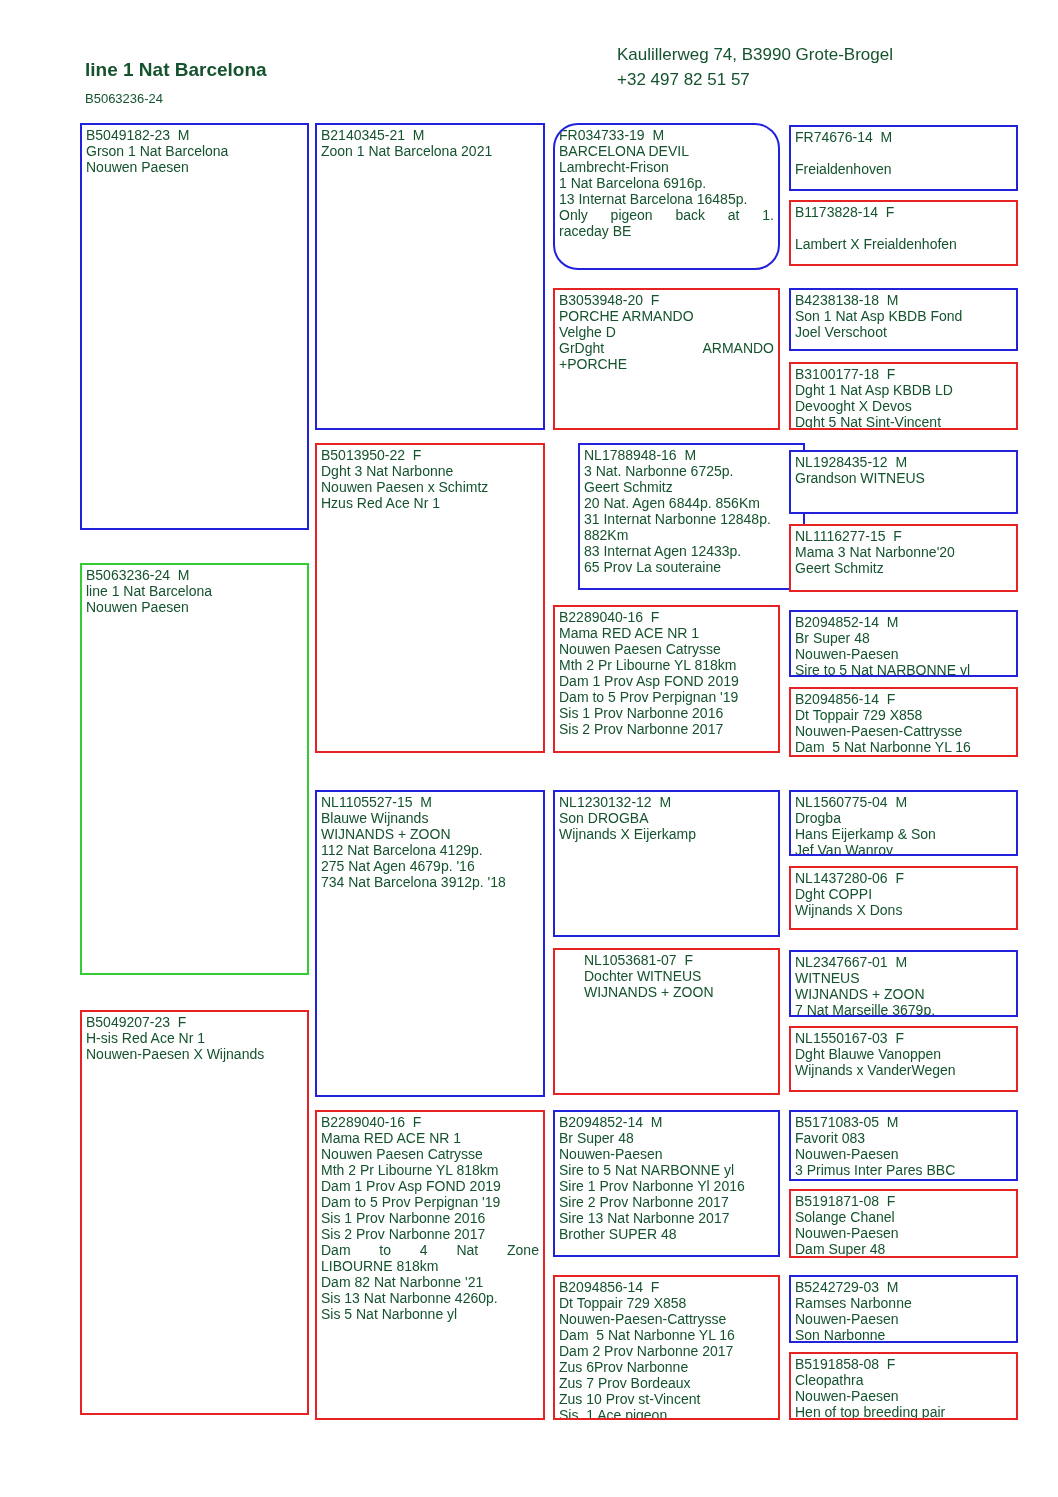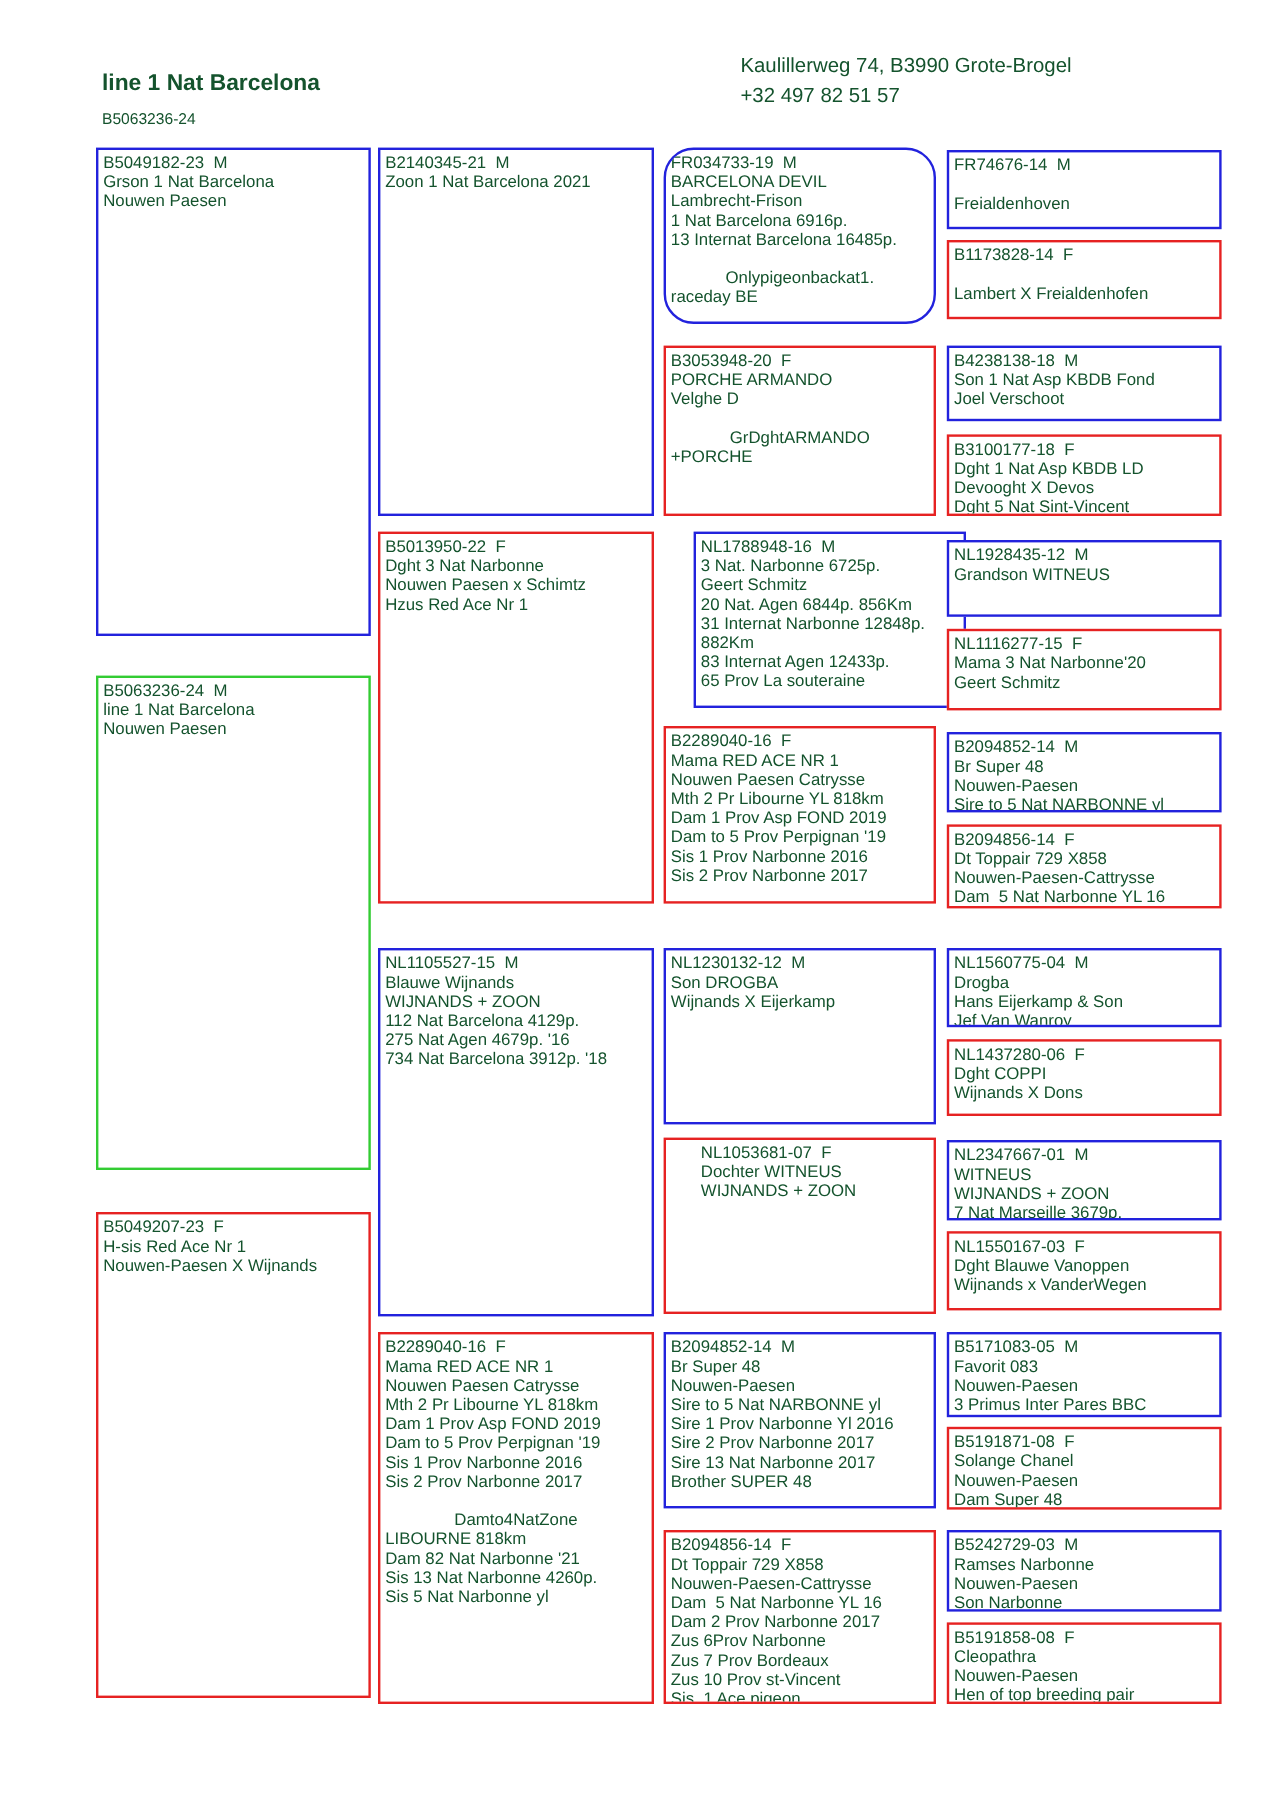--- a/index.html
+++ b/index.html
@@ -32,21 +32,21 @@
     position: absolute;
     box-sizing: border-box;
     border: 2px solid #fca5a5;
     background: #ffffff;
     padding: 2px 4px;
     overflow: hidden;
     font-size: 14px;
     line-height: 16px;
   }
   .line { min-height: 16px; white-space: pre-wrap; }
-  .jline { display: flex; justify-content: center; margin-top: 16px; }
+  .jline { display: flex; justify-content: space-between; }
 </style>
 </head>
 <body>
 
 <div class="page">
   <div class="subject-title">line 1 Nat Barcelona</div>
   <div class="subject-ring">B5063236-24</div>
   <div class="loft-block">
     <div class="loft-address">Kaulillerweg 74, B3990 Grote-Brogel</div>
     <div class="loft-phone">+32 497 82 51 57</div>

